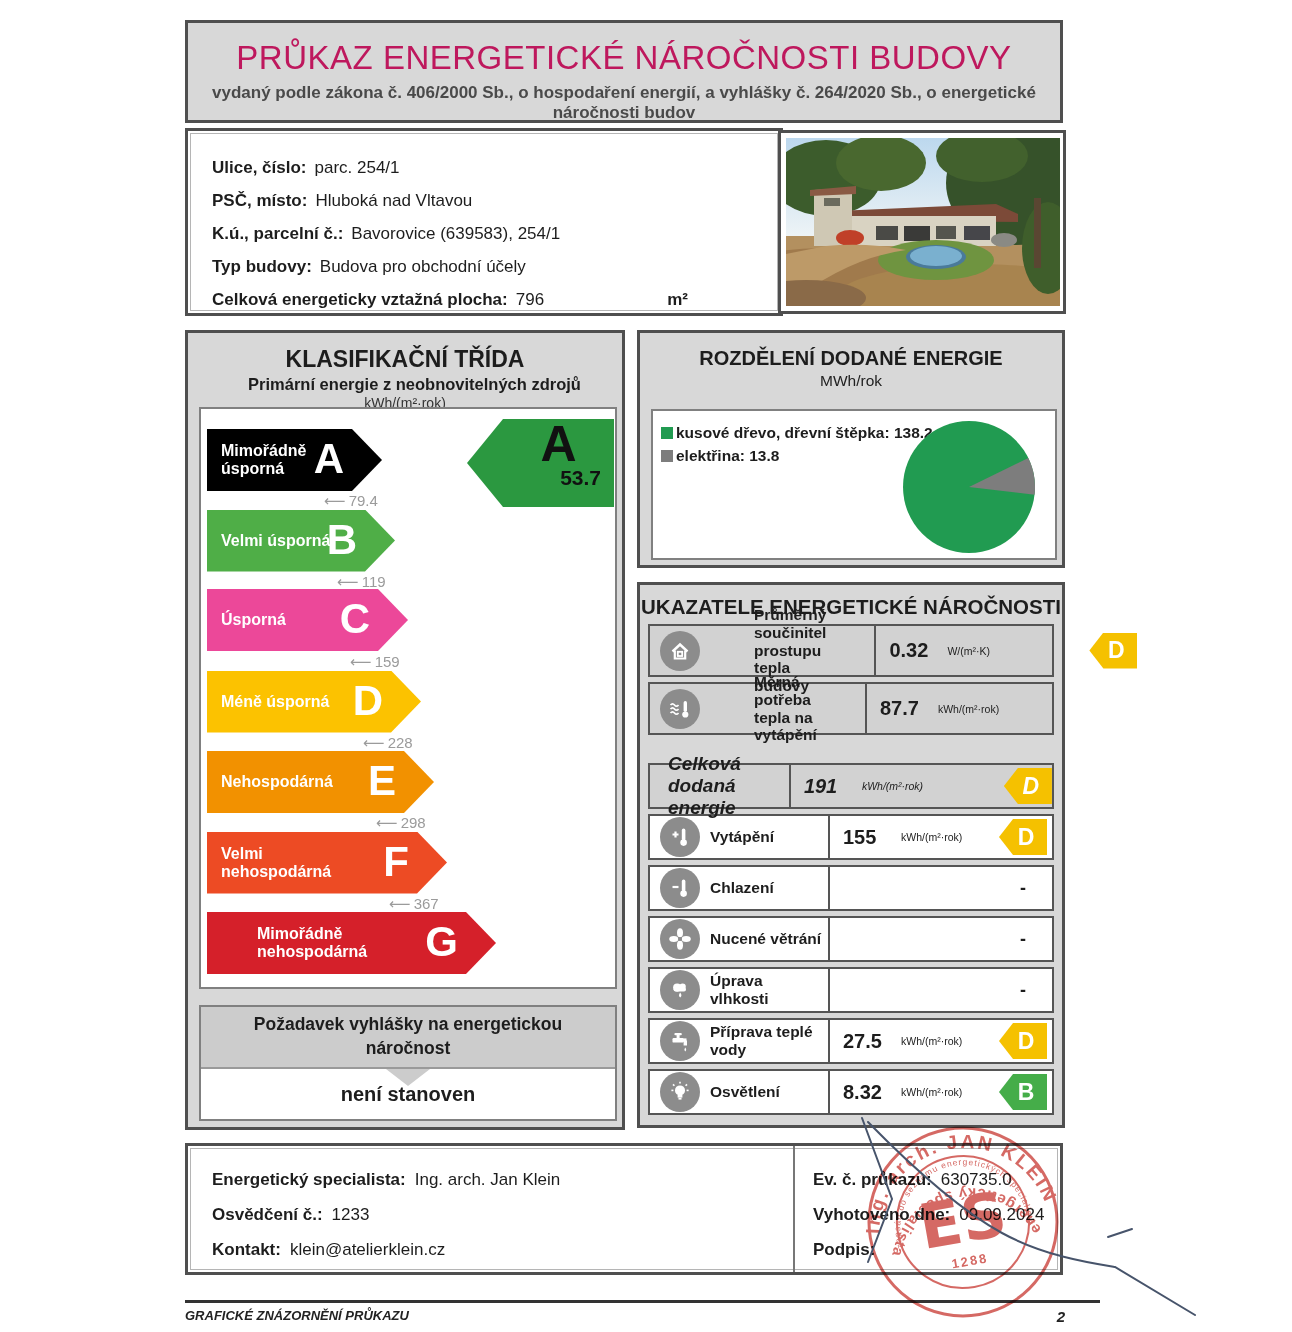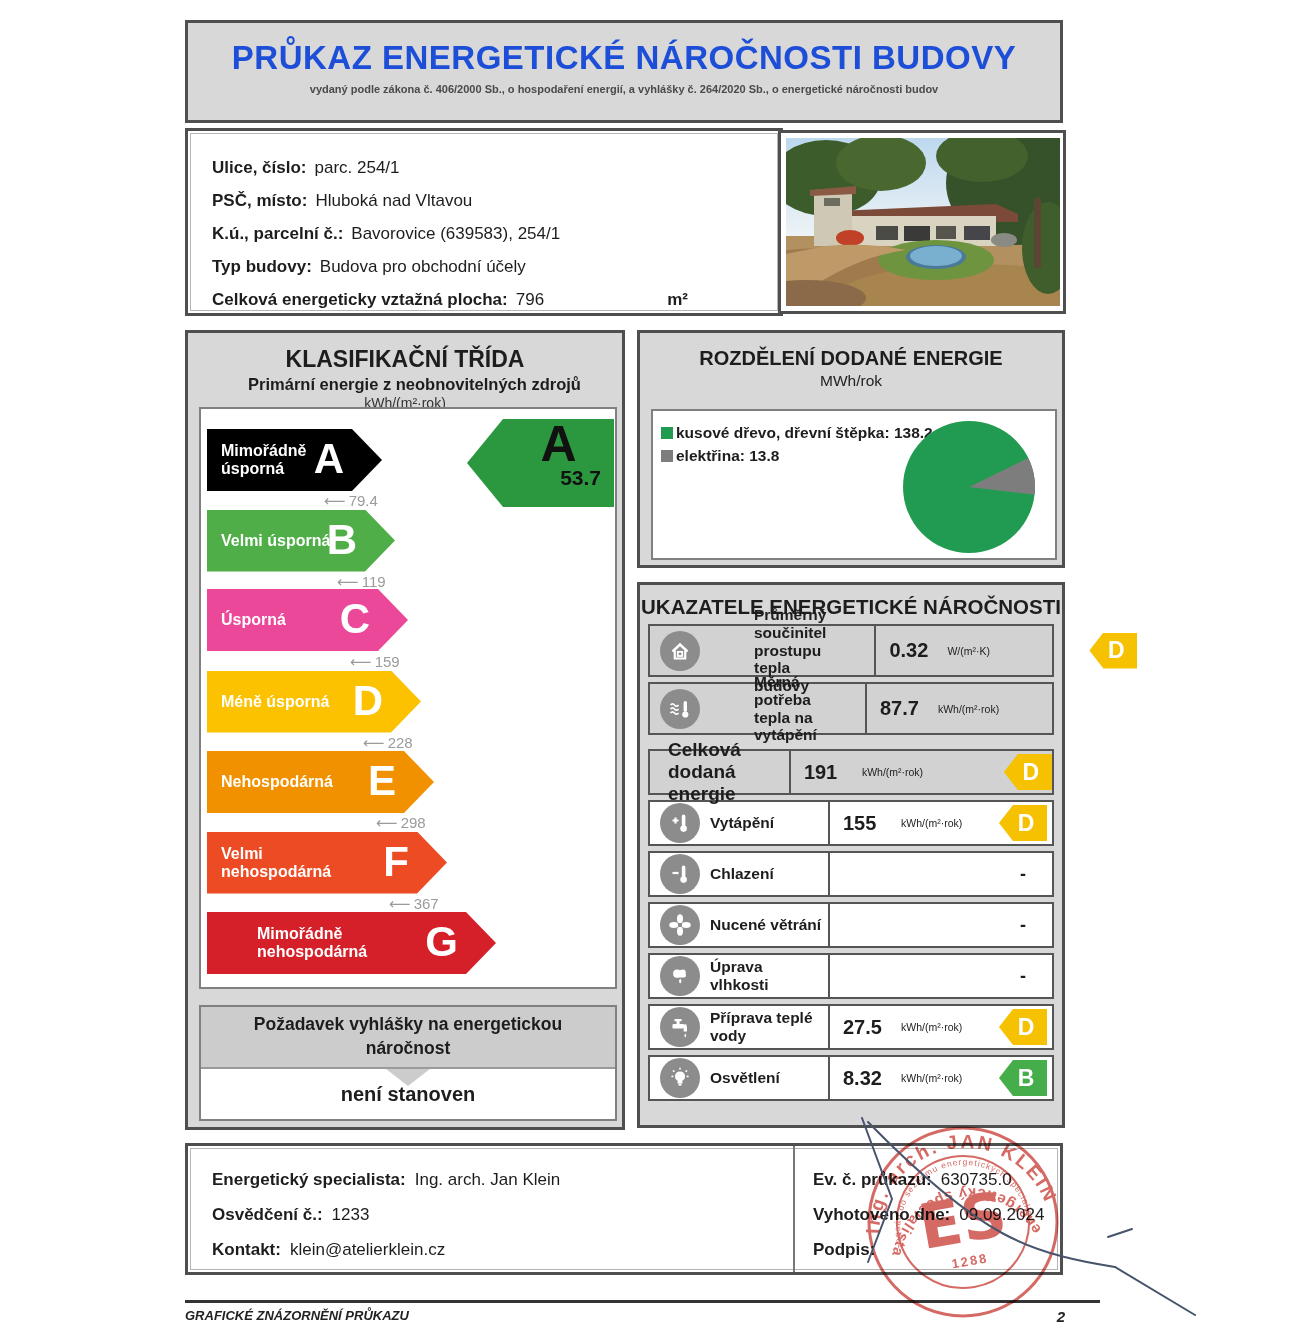--- a/index.html
+++ b/index.html
@@ -2,22 +2,22 @@
 <html><head>
 <meta charset="utf-8">
 <style>
   html,body{margin:0;padding:0;background:#fff;}
   .page{position:relative;width:1292px;height:1332px;background:#ffffff;
         font-family:"Liberation Sans",sans-serif;color:#1d1d1d;overflow:hidden;}
   .panel{position:absolute;border:3px solid #4f4f4f;background:#d8d8d8;box-sizing:border-box;}
   .panel-white{position:absolute;border:3px solid #4f4f4f;background:#fff;box-sizing:border-box;
                box-shadow:inset 0 0 0 2px #fff, inset 0 0 0 3px #b5b5b5;}
   
-  .hdr-title{margin-top:16px;text-align:center;font-size:33px;font-weight:700;letter-spacing:.5px;color:#1d4ed8;}
-  .hdr-sub{margin-top:6px;text-align:center;font-size:11px;font-weight:700;color:#4a4a4a;}
+  .hdr-title{margin-top:16px;text-align:center;font-size:33px;font-weight:400;letter-spacing:.5px;color:#be185d;}
+  .hdr-sub{margin-top:6px;text-align:center;font-size:17px;font-weight:700;color:#4a4a4a;}
   
   .addr{padding:20px 0 0 24px;}
   .addr-row{font-size:17px;line-height:33px;display:flex;}
   .addr-row .lbl{font-weight:700;margin-right:8px;white-space:nowrap;}
   .addr-row .val{font-weight:400;}
   .addr-row .unit{font-weight:700;margin-left:auto;margin-right:92px;}
   
   .photo-frame{position:absolute;border:3px solid #4f4f4f;background:#fff;box-sizing:border-box;padding:5px;}
   
   .cls-title{margin-top:13px;text-align:center;font-size:23px;font-weight:700;}
@@ -54,21 +54,21 @@
   .legend{position:absolute;left:8px;top:10px;}
   .legend-row{display:flex;align-items:center;font-size:15.5px;font-weight:700;line-height:23px;}
   .legend-swatch{width:12px;height:12px;margin-right:3px;flex:0 0 auto;}
   .pie-wrap{position:absolute;right:14px;top:4px;}
   
   .ind-title{margin:10px 0 3px;text-align:center;font-size:20.5px;font-weight:700;}
   .ind-row{display:flex;align-items:stretch;border:2px solid #555;margin:5px 8px 0;height:46px;
        background:#fff;box-sizing:border-box;}
   .ind-row.tall{height:53px;}
   .ind-row.gray{background:#d2d2d2;gap:44px;}
-  .ind-row.gap{margin-top:14px;}
+  .ind-row.gap{margin-top:28px;font-style:italic;}
   .ind-icon-cell{flex:0 0 60px;display:flex;align-items:center;justify-content:center;}
   .ind-icon{width:40px;height:40px;border-radius:50%;background:#8c8c8c;display:flex;
        align-items:center;justify-content:center;}
   .ind-label{flex:1;display:flex;align-items:center;font-weight:700;font-size:15.5px;line-height:1.15;
        padding-right:4px;}
   .ind-label.big{font-size:19px;padding-left:18px;}
   .ind-value-cell{flex:0 0 164px;border-left:2px solid #555;display:flex;align-items:center;}
   .ind-num{font-weight:700;font-size:20px;padding-left:13px;min-width:52px;}
   .ind-unit{font-size:10.5px;color:#222;padding-left:6px;}
   .ind-badge-cell{flex:0 0 58px;display:flex;align-items:center;justify-content:center;

